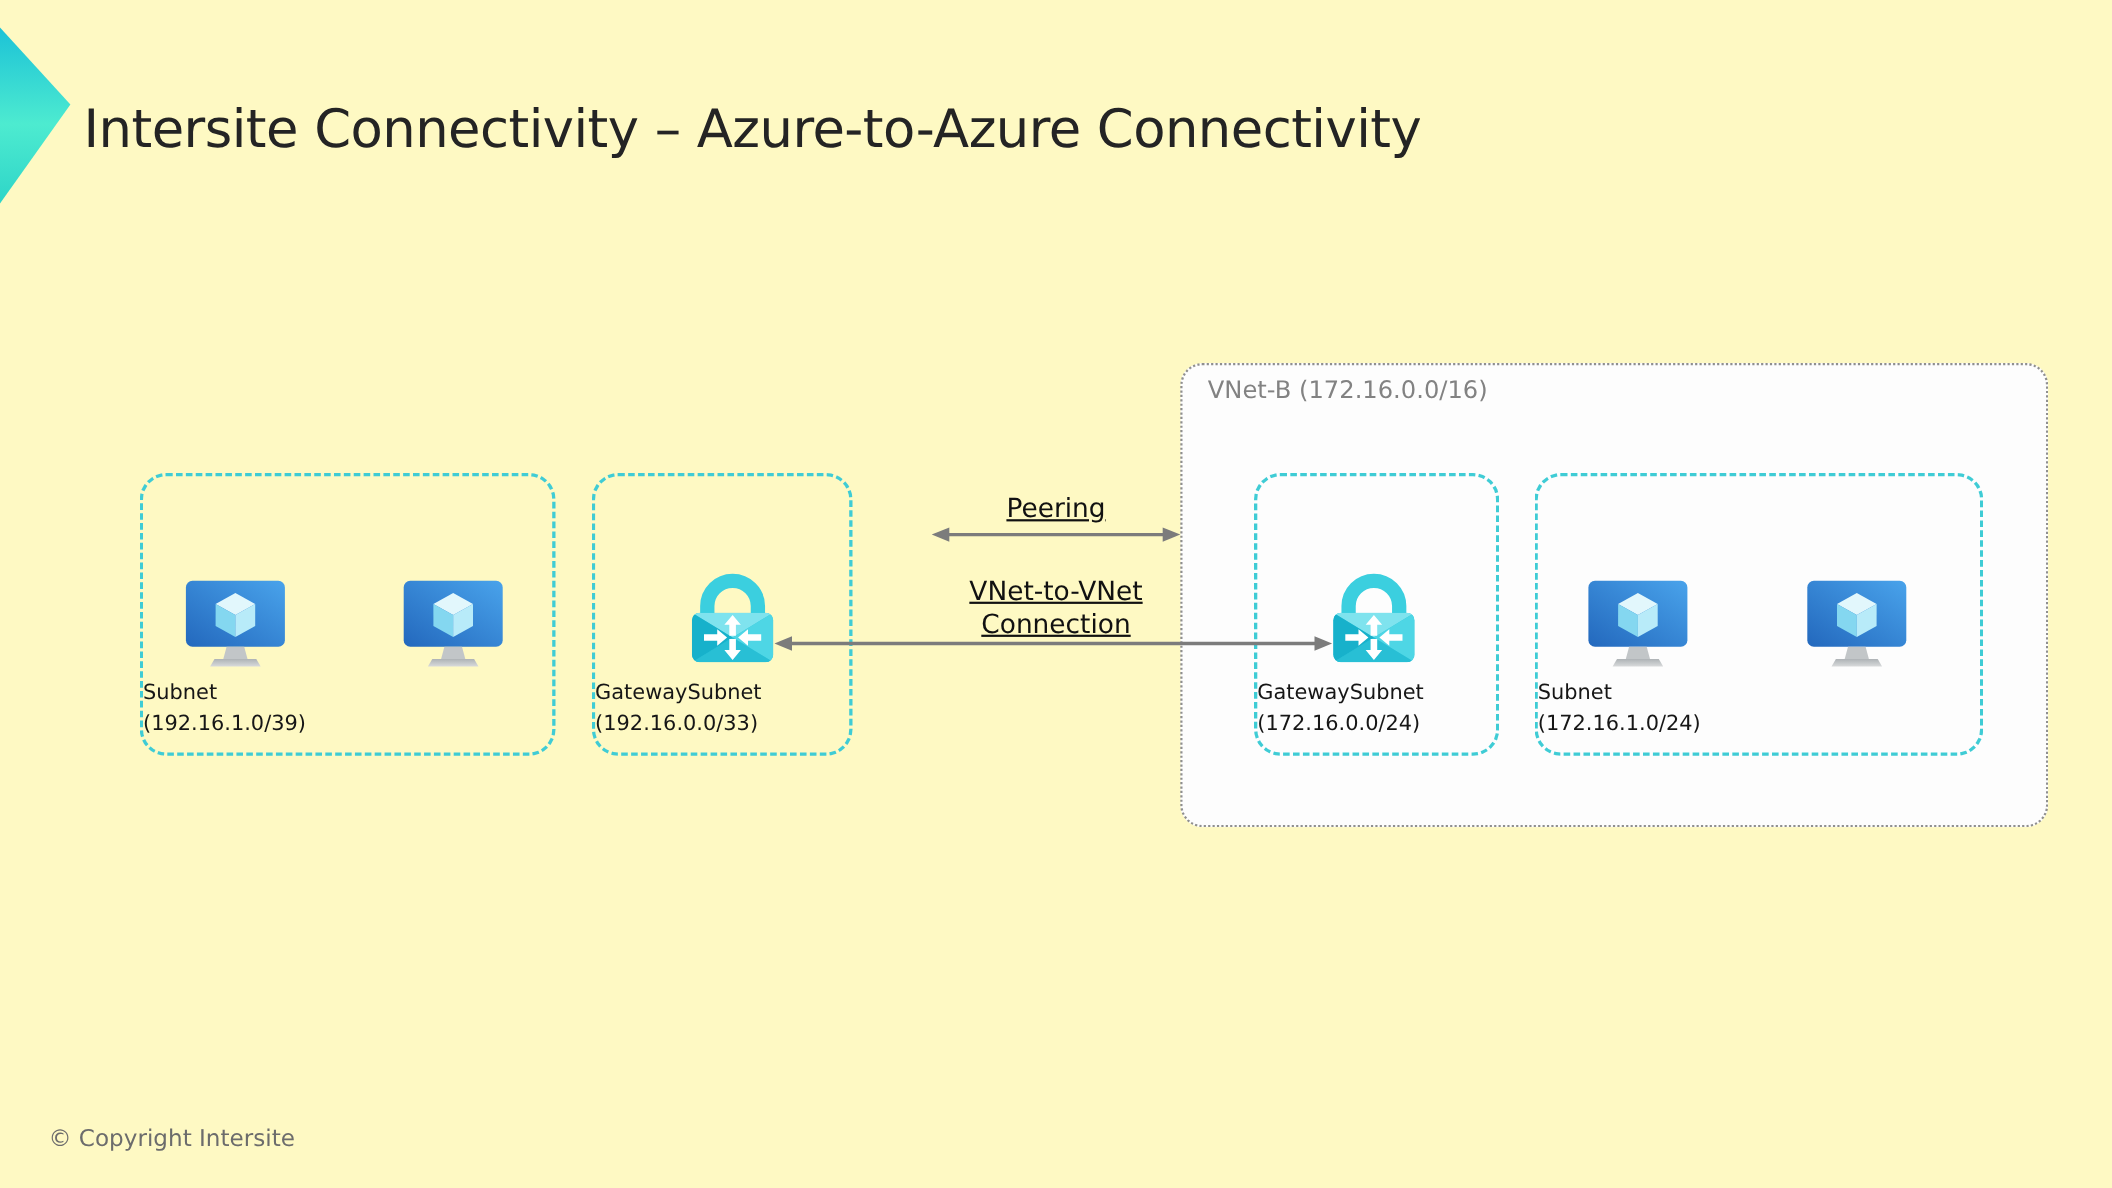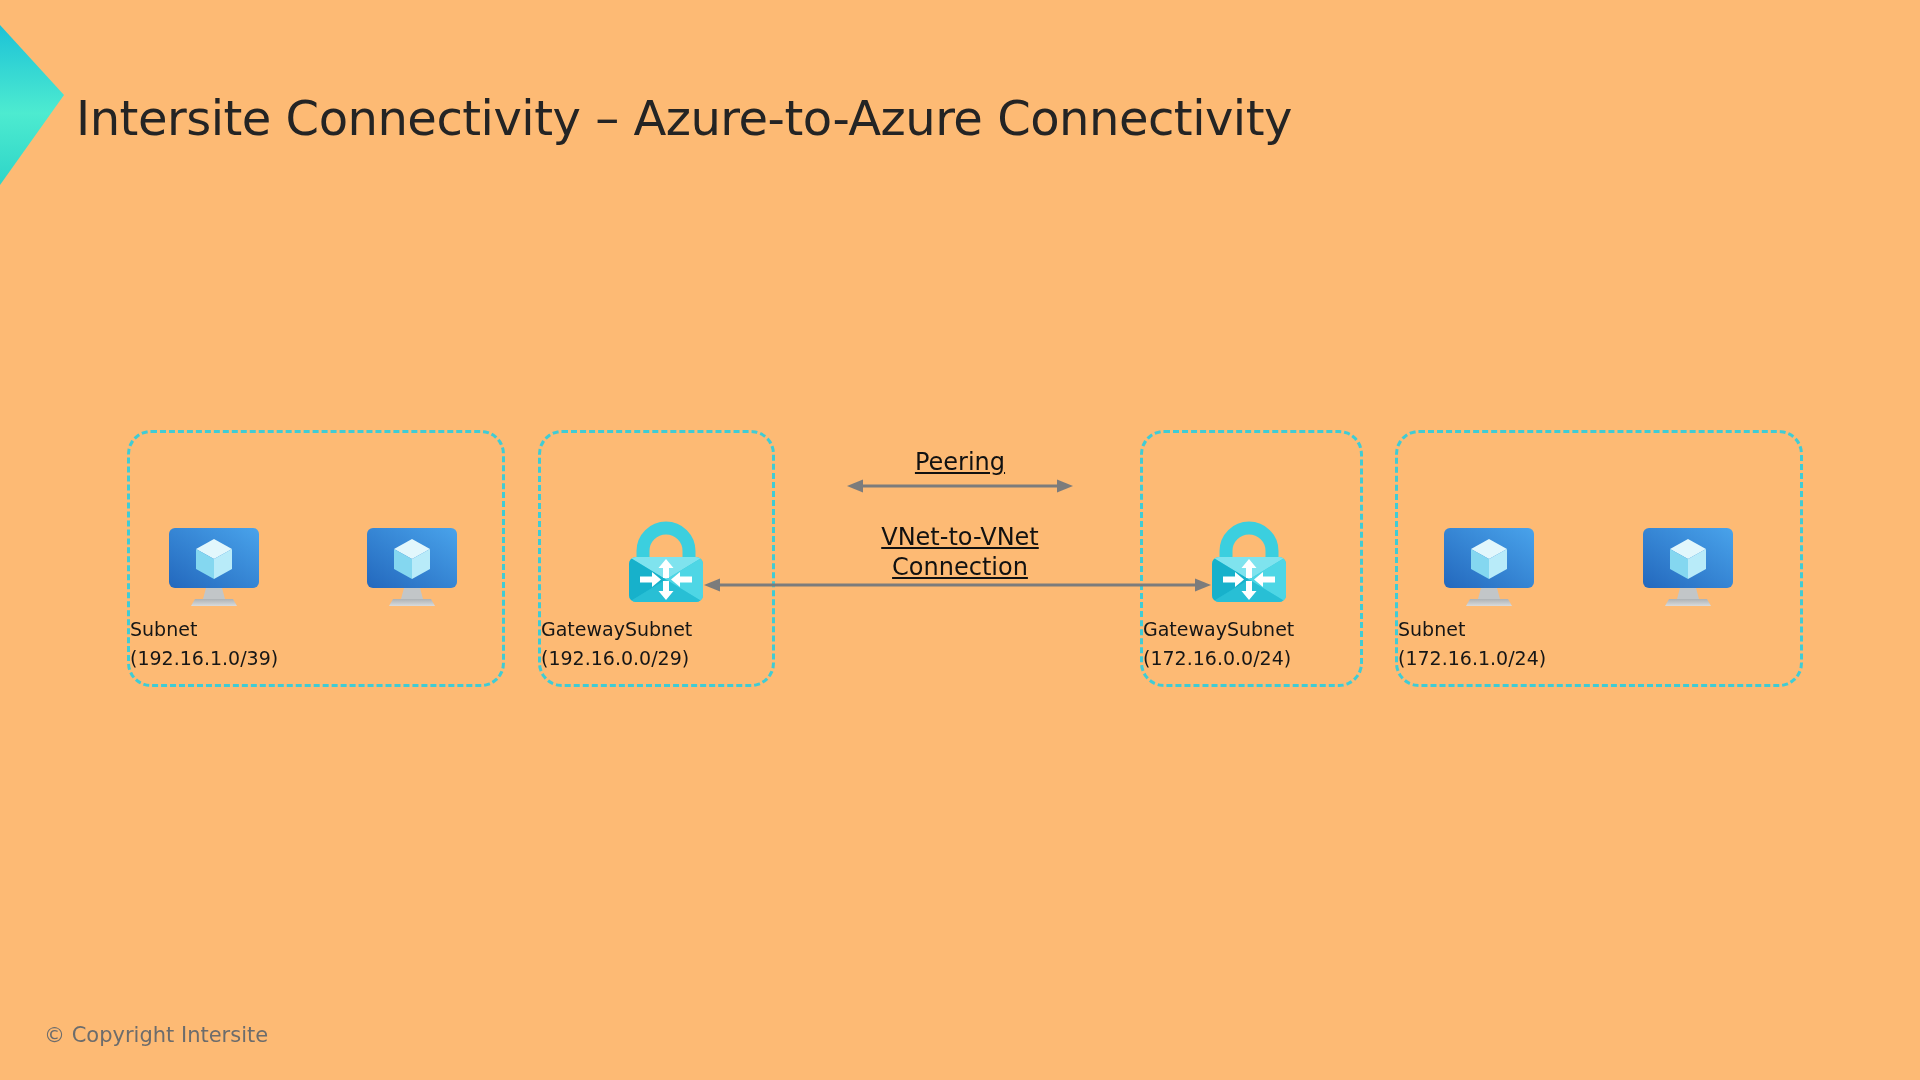--- a/index.html
+++ b/index.html
@@ -1,19 +1,19 @@
 <!DOCTYPE html>
 <html><head>
 <meta charset="utf-8">
 <style>
   html,body{margin:0;padding:0;background:#e9e9e9;}
   .slide{
     position:relative;
     width:1920px;height:1080px;
-    background:#fdba74;
+    background:#fef9c3;
     font-family:"DejaVu Sans","Liberation Sans",sans-serif;
     overflow:hidden;
   }
   .abs{position:absolute;}
   .page-title{
     left:76px;top:92px;
     font-size:48px;line-height:52px;
     letter-spacing:-0.5px;
     color:#242424;font-weight:500;
     white-space:nowrap;
@@ -118,27 +118,30 @@
   <svg class="abs" style="left:168px;top:527px" width="92" height="80">
       <use href="#vmIcon"></use>
     </svg>
   <svg class="abs" style="left:366px;top:527px" width="92" height="80">
       <use href="#vmIcon"></use>
     </svg>
 
   <div class="abs subnet-box" style="left:538px;top:430px;width:237px;height:257px">
     <div class="box-label">
       <div>GatewaySubnet</div>
-      <div>(192.16.0.0/29)</div>
+      <div>(192.16.0.0/33)</div>
     </div>
   </div>
   <svg class="abs" style="left:628px;top:511px" width="76" height="92">
       <use href="#gatewayLock"></use>
     </svg>
 
+  <div class="abs vnet-box" style="left:1073px;top:330px;width:789px;height:422px">
+    <div class="vnet-label">VNet-B (172.16.0.0/16)</div>
+  </div>
 
   <div class="abs subnet-box" style="left:1140px;top:430px;width:223px;height:257px">
     <div class="box-label">
       <div>GatewaySubnet</div>
       <div>(172.16.0.0/24)</div>
     </div>
   </div>
   <svg class="abs" style="left:1211px;top:511px" width="76" height="92">
       <use href="#gatewayLock"></use>
     </svg>

